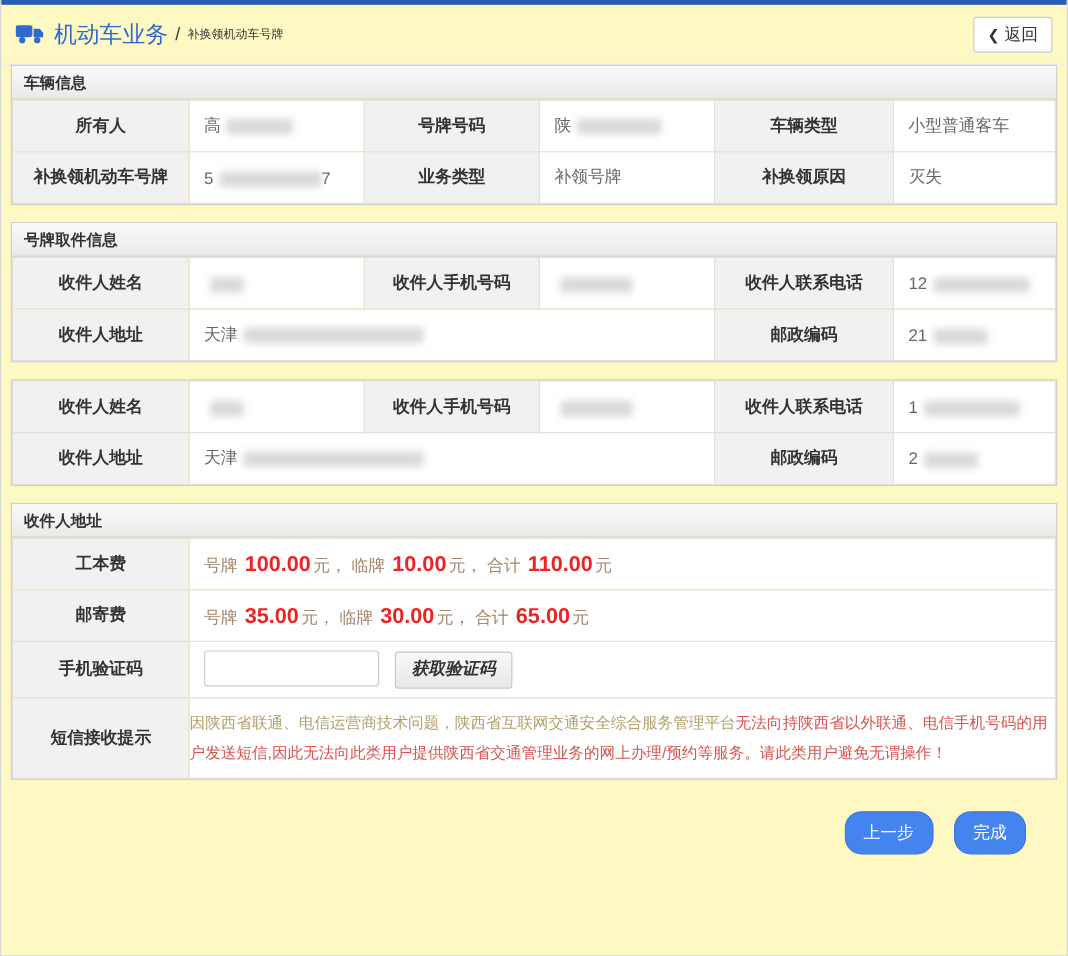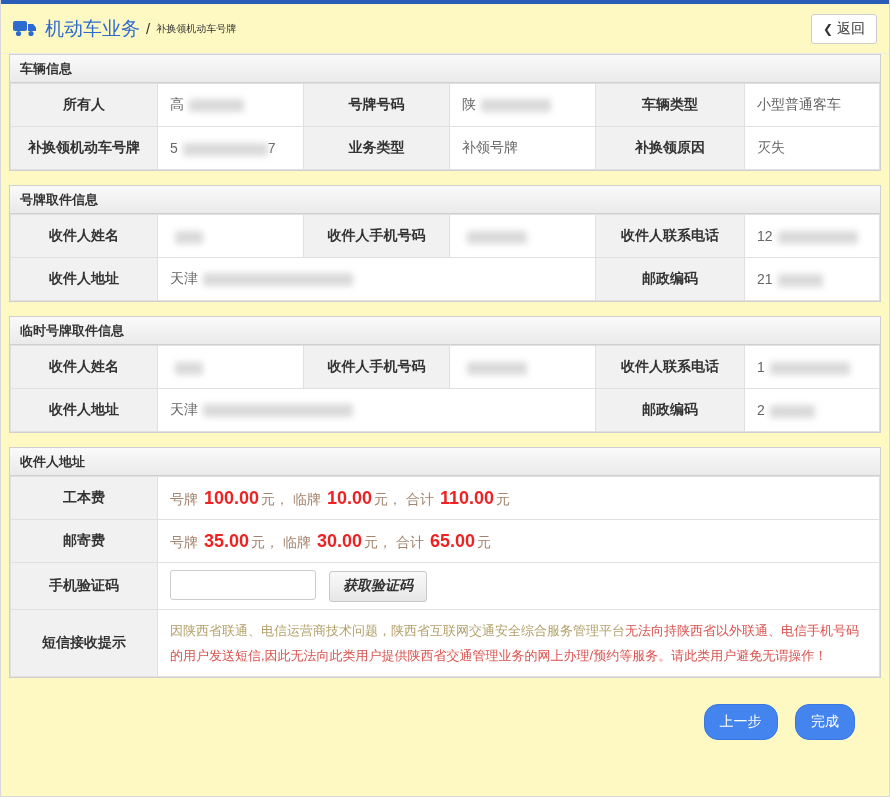--- a/index.html
+++ b/index.html
@@ -27,21 +27,21 @@
   td{border:1px solid #e0e0e0;height:42px;padding:0 12px;overflow:hidden;}
   td.lbl{background:#f1f1f1;text-align:center;color:#333;font-weight:bold;}
   td.val{background:#fff;color:#666;text-align:left;}
   .blur{display:inline-block;height:13px;border-radius:2px;background:#dadada;filter:blur(3px);vertical-align:middle;margin-left:5px;}
   .w28{width:28px}.w45{width:45px}.w55{width:55px}.w60{width:60px}.w70{width:70px}.w80{width:80px}.w85{width:85px}.w150{width:150px}
   
   .fee-t{color:#a3846e;}
   .fee-n{color:#ee2222;font-weight:bold;font-size:18px;margin:0 2px 0 6px;}
   .captcha-input{width:132px;height:28px;border:1px solid #ccc;border-radius:3px;outline:none;padding:0 6px;font-size:14px;}
   .get-code{height:31px;margin-left:9px;padding:0 13px;background:linear-gradient(#f9f9f9,#e7e7e7);border:1px solid #c8c8c8;border-radius:3px;font-size:14px;font-weight:bold;color:#333;cursor:pointer;font-family:inherit;vertical-align:middle;font-style:italic;}
-  td.tip{padding:8px 12px;line-height:25px;font-size:13px;height:auto;}
+  td.tip{padding:8px 0;line-height:25px;font-size:13px;height:auto;}
   .tip-a{color:#b3a06a;}
   .tip-b{color:#d9534f;}
   
   .footer{text-align:right;padding:12px 34px 0 0;}
   .btn{background:#4384ee;color:#fff;border:1px solid #3a78e0;border-radius:14px;font-size:14px;padding:8px 15px;cursor:pointer;font-family:inherit;}
   .btn + .btn{margin-left:13px;}
 </style>
 </head>
 <body>
 
@@ -123,21 +123,20 @@
         <td class="lbl">收件人地址</td>
         <td class="val" colspan="3"><span>天津</span><span class="blur w150"></span></td>
         <td class="lbl">邮政编码</td>
         <td class="val"><span>21</span><span class="blur w45"></span></td>
       </tr>
     </tbody>
       </table>
   </div>
 
   <div class="section">
-    <div class="section-header">临时号牌取件信息</div>
     <table>
       <colgroup>
           <col style="width:147px">
           <col style="width:146px">
           <col style="width:146px">
           <col style="width:146px">
           <col style="width:149px">
           <col>
         </colgroup>
       <tbody>

